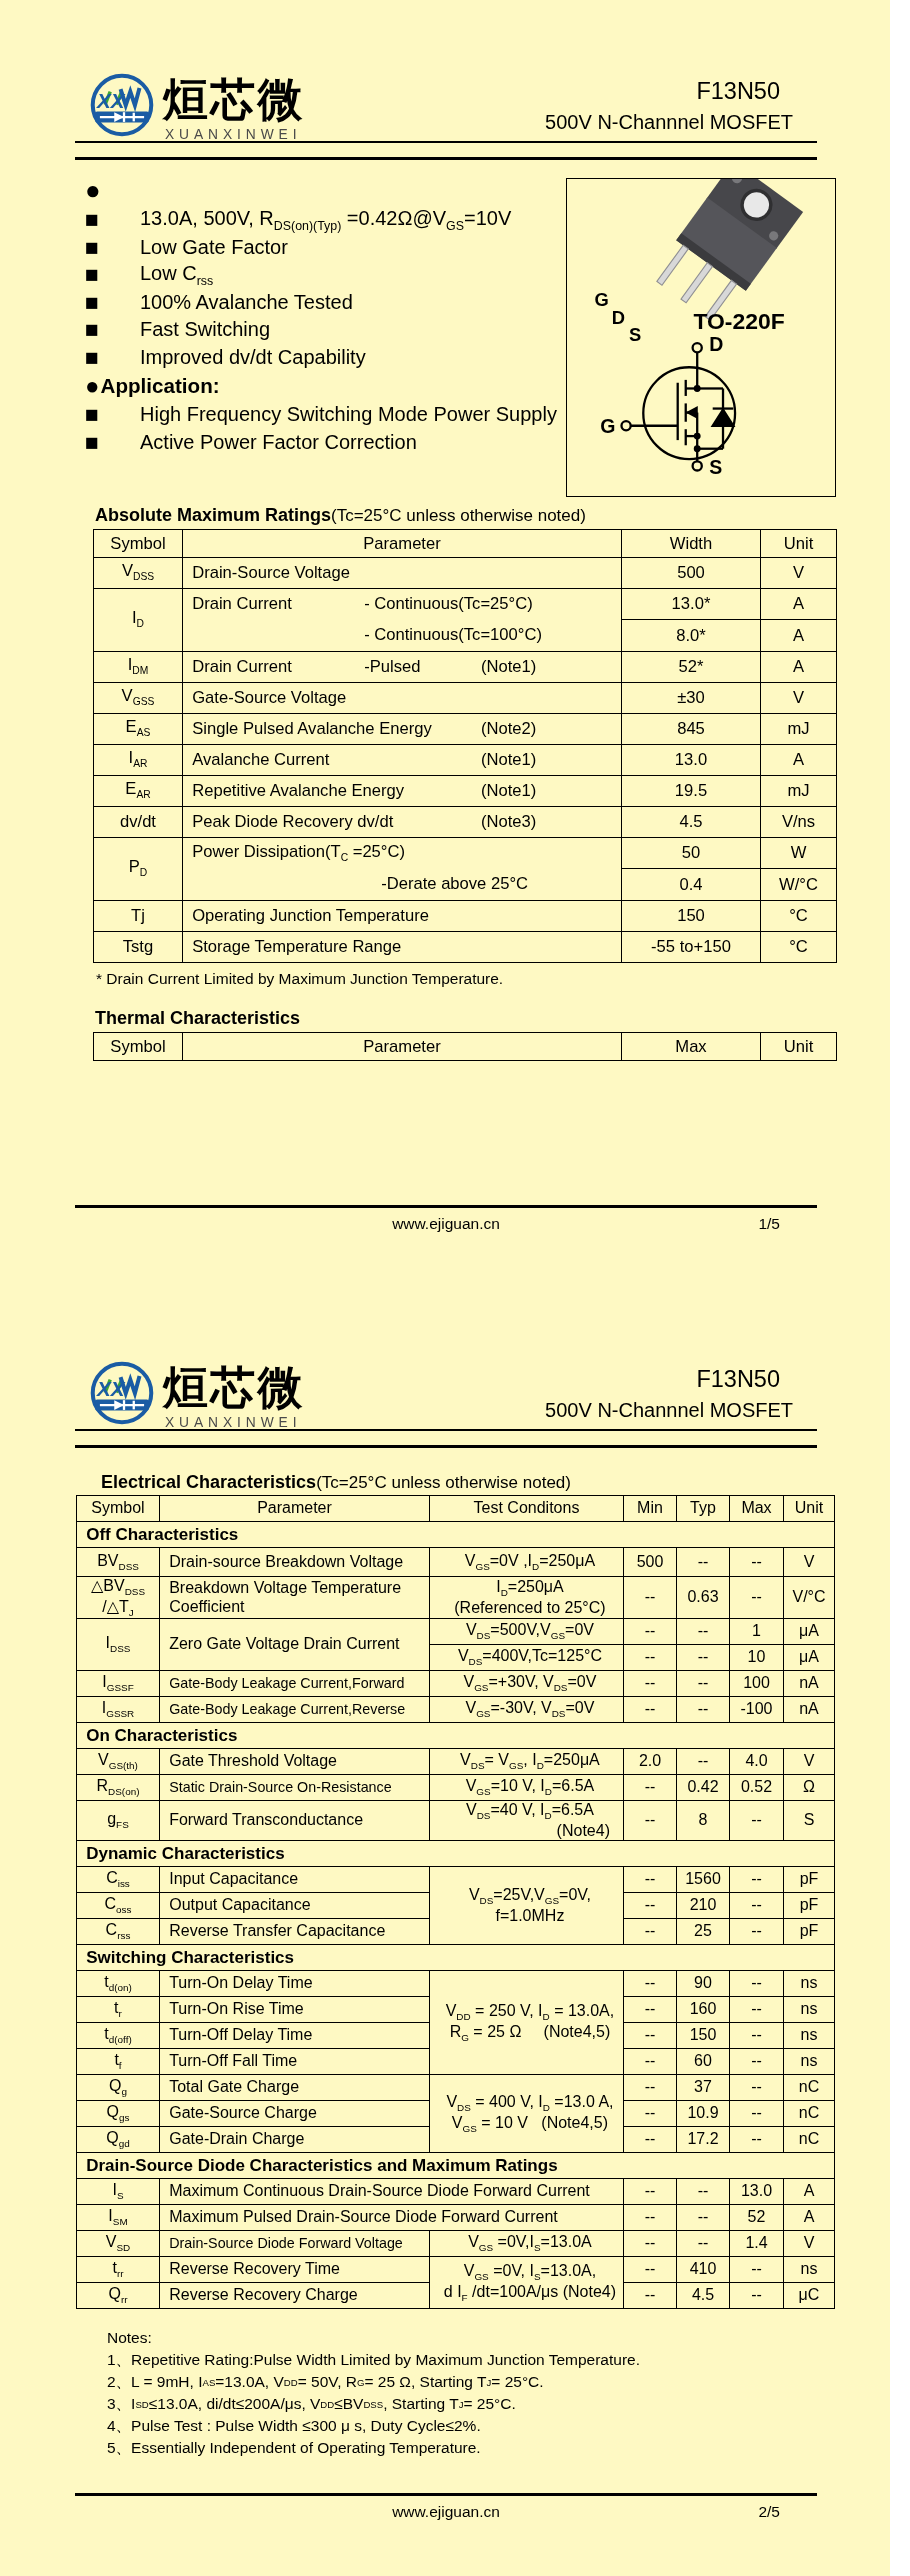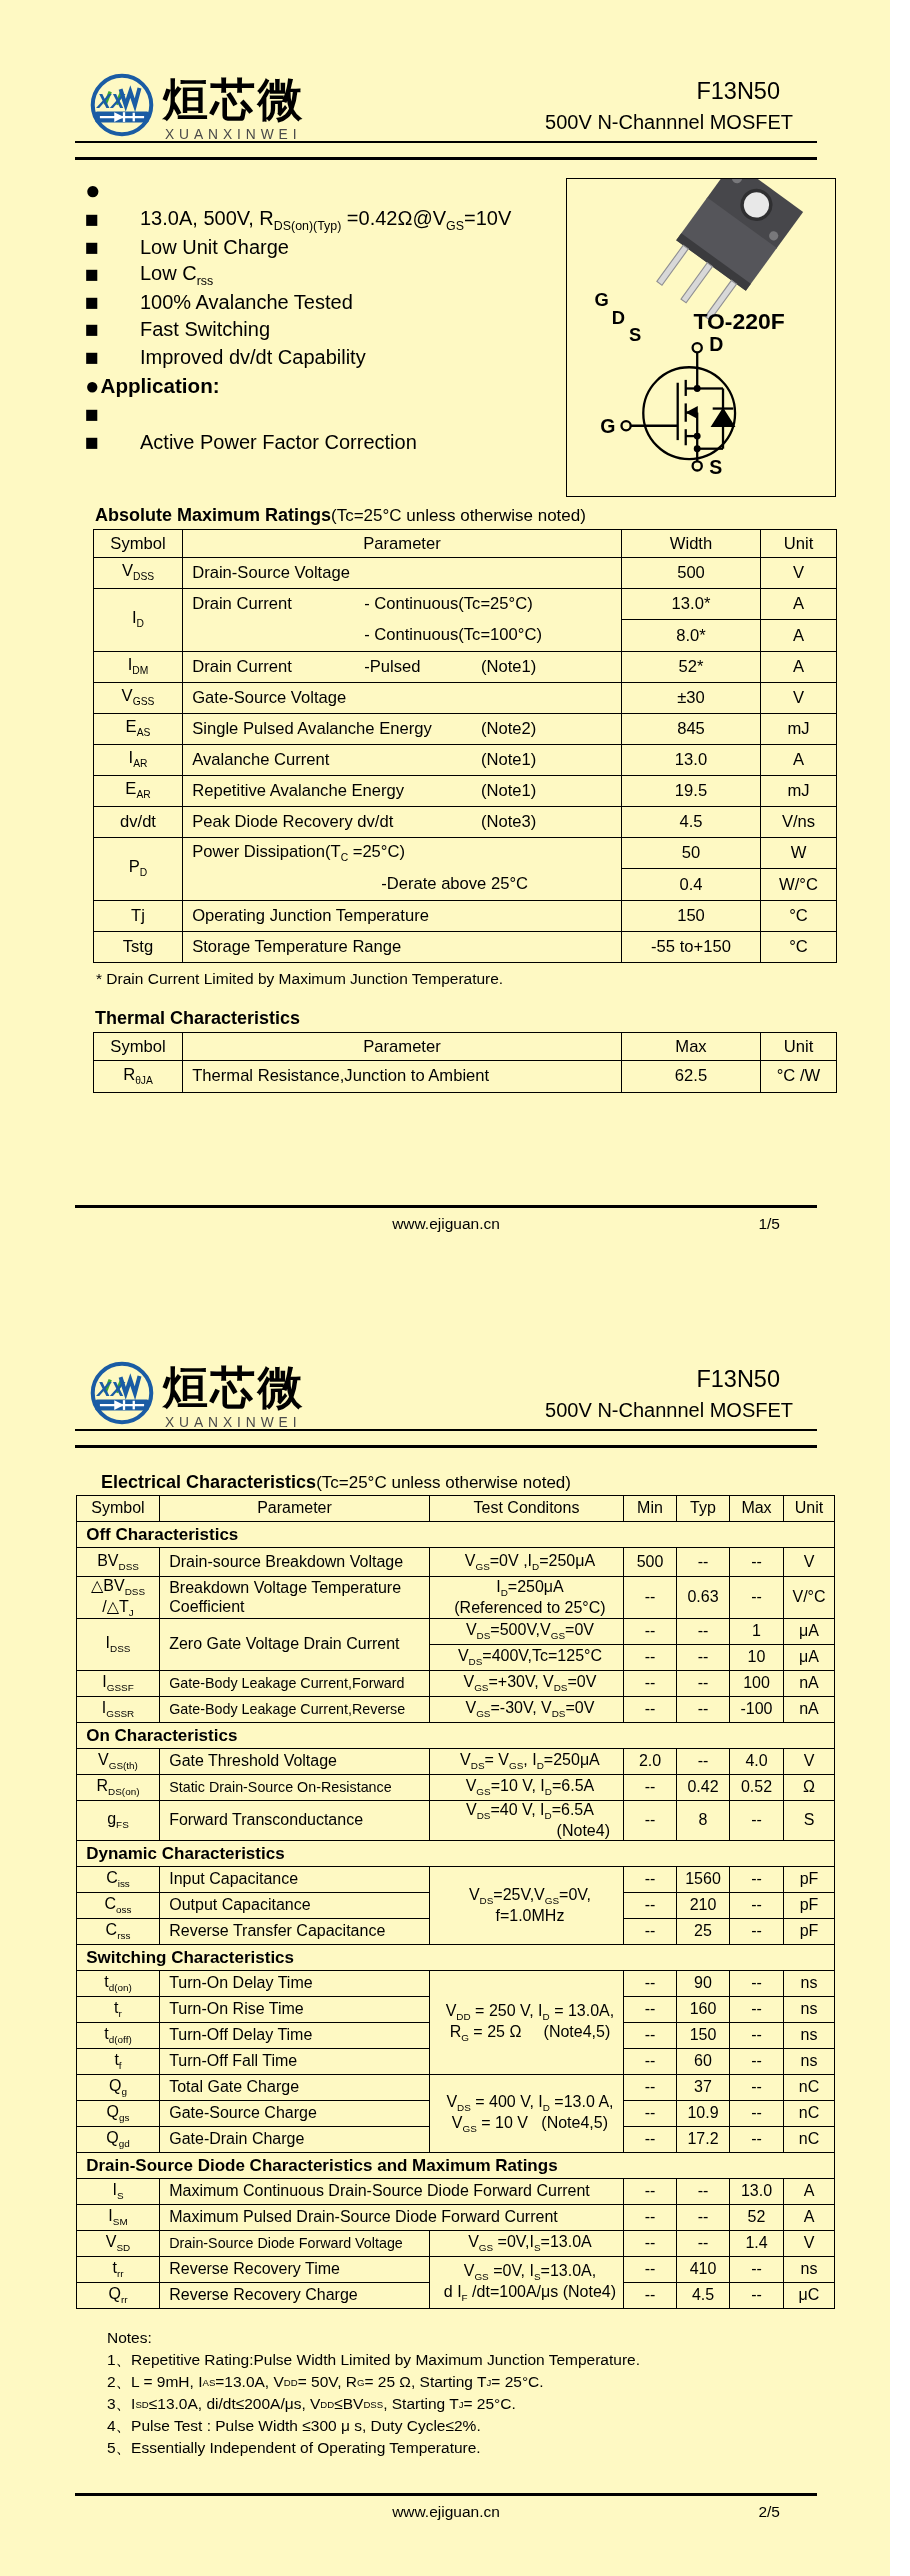--- a/index.html
+++ b/index.html
@@ -91,21 +91,21 @@
   <div class="features">
     <div class="dotline">
         <span>●</span>
       </div>
     <div class="featline">
         <span class="sq">■</span>
         <span>13.0A, 500V, R<sub>DS(on)(Typ)</sub> =0.42Ω@V<sub>GS</sub>=10V</span>
       </div>
     <div class="featline">
         <span class="sq">■</span>
-        <span>Low Unit Charge</span>
+        <span>Low Gate Factor</span>
       </div>
     <div class="featline">
         <span class="sq">■</span>
         <span>Low C<sub>rss</sub></span>
       </div>
     <div class="featline">
         <span class="sq">■</span>
         <span>100% Avalanche Tested</span>
       </div>
     <div class="featline">
@@ -115,20 +115,21 @@
     <div class="featline">
         <span class="sq">■</span>
         <span>Improved dv/dt Capability</span>
       </div>
     <div class="apph">
         <span class="appdot">●</span>
         <span>Application:</span>
       </div>
     <div class="featline">
         <span class="sq">■</span>
+        <span>High Frequency Switching Mode Power Supply</span>
       </div>
     <div class="featline">
         <span class="sq">■</span>
         <span>Active Power Factor Correction</span>
       </div>
   </div>
 
   <div class="pkgbox">
     <svg width="265" height="314" viewBox="0 0 462 547">
 
@@ -299,26 +300,20 @@
         <col style="width:139px">
         <col style="width:76px">
       </colgroup>
     <tbody>
         <tr class="hr">
       <td>Symbol</td>
       <td>Parameter</td>
       <td>Max</td>
       <td>Unit</td>
     </tr>
-    <tr>
-      <td>R<sub>θJA</sub></td>
-      <td class="pl">Thermal Resistance,Junction to Ambient</td>
-      <td>62.5</td>
-      <td>°C /W</td>
-    </tr>
   </tbody>
     </table>
 
   <div class="rule frule"></div>
   <div class="fsite">www.ejiguan.cn</div>
   <div class="fpage">1/5</div>
 </div>
 
 <div class="page">
 

